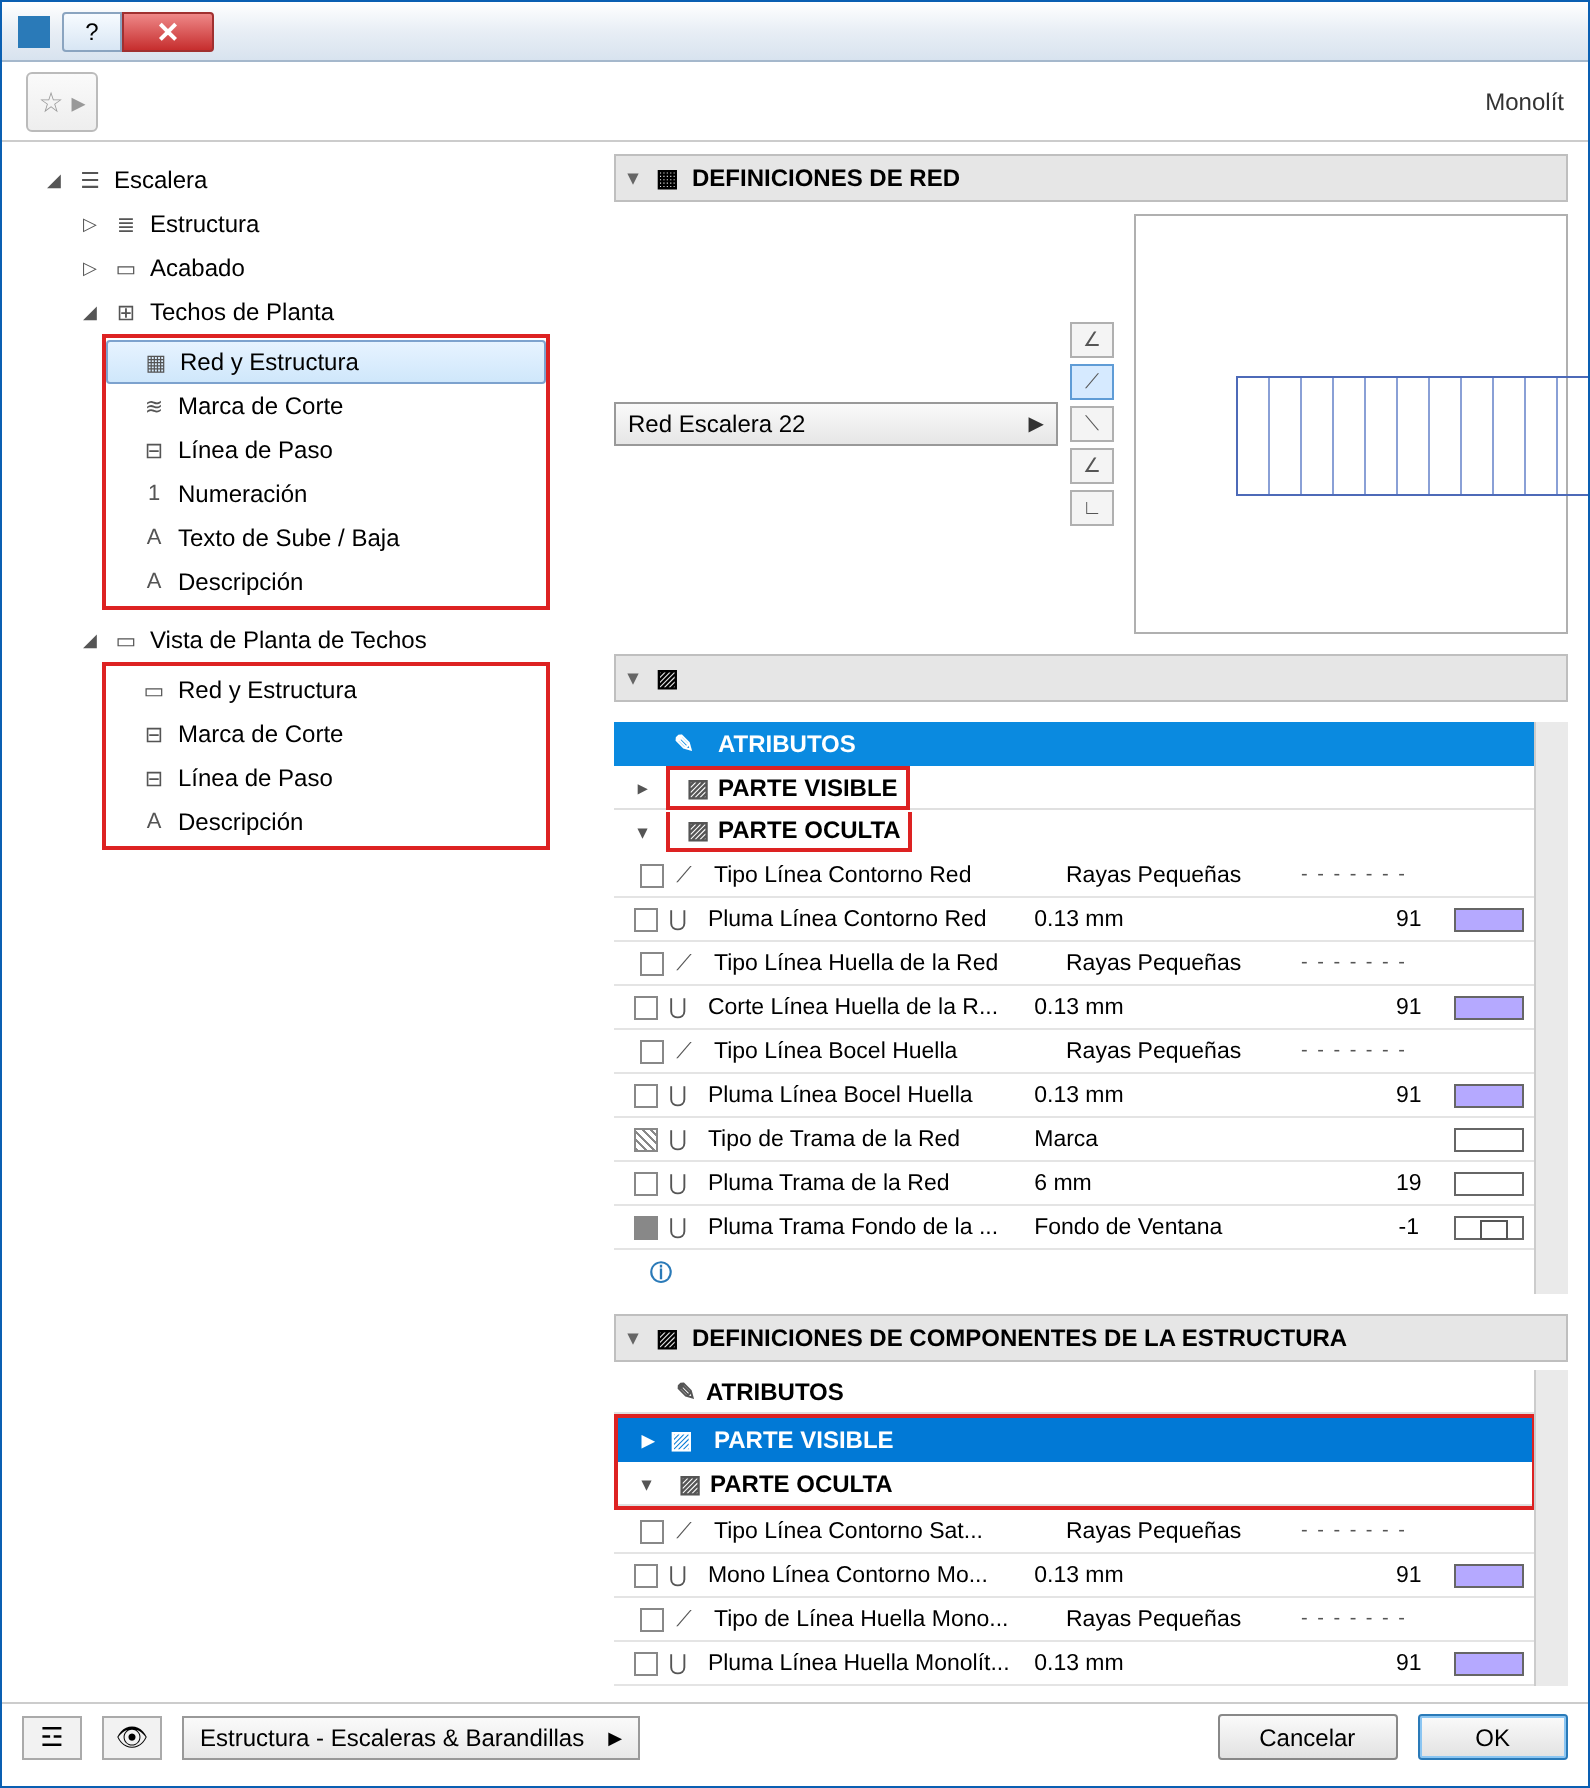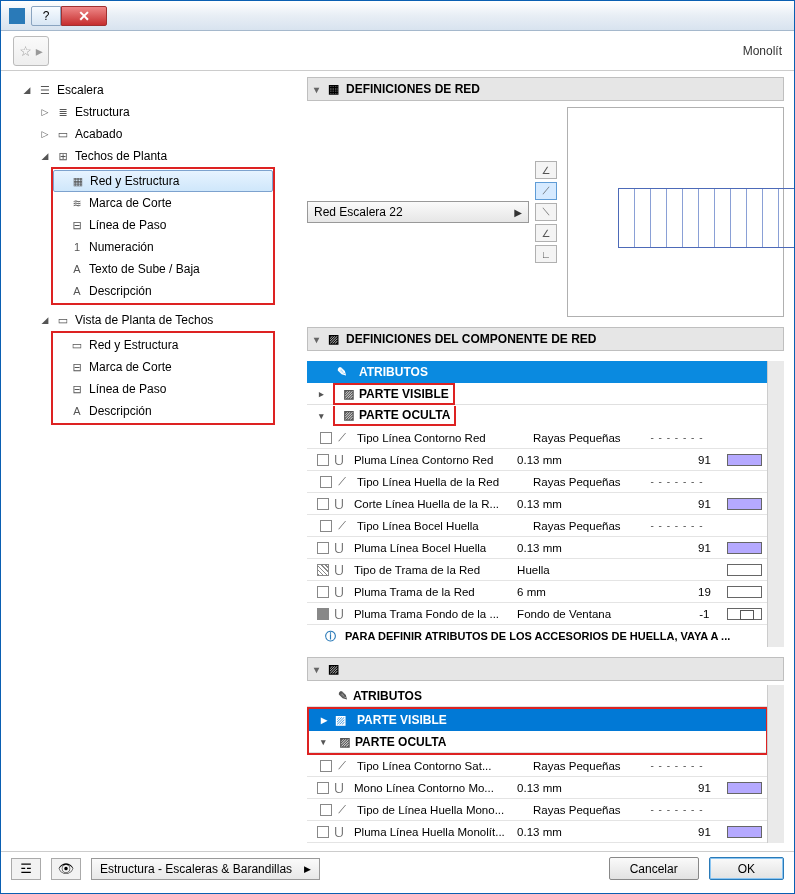--- a/index.html
+++ b/index.html
@@ -228,21 +228,20 @@
               <div class="step" style="left:85%"></div>
           </div>
         </div>
       </div>
     </div>
 
     <div>
       <div class="panel-header">
         <span class="chev">▾</span>
           <span class="ph-icon">▨</span>
-        <span>DEFINICIONES DEL COMPONENTE DE RED</span>
       </div>
       <div style="height:10px"></div>
       <div class="attr-wrap table-scroll">
         <div class="attr-headrow">
           <span class="hi-icon">✎</span>
           <span>ATRIBUTOS</span>
         </div>
         <div class="sect-row">
           <span class="tw">▸</span>
           <span class="red-border">
@@ -324,21 +323,21 @@
               <div class="dash-cell"></div>
               <div class="num-cell">91</div>
               <div class="swatch"></div>
             </div>
             <div class="data-row">
               <div class="cb-cell">
                 <span class="cb hatch"></span>
                 <span class="ln-icon">⋃</span>
               </div>
               <div class="name-cell">Tipo de Trama de la Red</div>
-              <div class="val-cell">Huella</div>
+              <div class="val-cell">Marca</div>
               <div class="dash-cell"></div>
               <div class="num-cell"></div>
               <div class="swatch empty"></div>
             </div>
             <div class="data-row">
               <div class="cb-cell">
                 <span class="cb"></span>
                 <span class="ln-icon">⋃</span>
               </div>
               <div class="name-cell">Pluma Trama de la Red</div>
@@ -354,29 +353,29 @@
               </div>
               <div class="name-cell">Pluma Trama Fondo de la ...</div>
               <div class="val-cell">Fondo de Ventana</div>
               <div class="dash-cell"></div>
               <div class="num-cell">-1</div>
               <div class="swatch mon"></div>
             </div>
           </div>
         <div class="info-row">
           <span class="ii">ⓘ</span>
-          <span>PARA DEFINIR ATRIBUTOS DE LOS ACCESORIOS DE HUELLA, VAYA A ...</span>
         </div>
       </div>
     </div>
 
     <div>
       <div class="panel-header">
         <span class="chev">▾</span>
           <span class="ph-icon">▨</span>
+        <span>DEFINICIONES DE COMPONENTES DE LA ESTRUCTURA</span>
       </div>
       <div class="attr-wrap table-scroll" style="margin-top:4px;">
         <div class="sect-row" style="font-weight:bold;">
           <span class="tw"></span>
             <span class="si-icon">✎</span>
           <span>ATRIBUTOS</span>
         </div>
         <div class="red-border" style="display:block;border-top-width:2px;">
           <div class="attr-headrow darker" style="padding-left:12px;">
             <span class="tw" style="width:14px;">▸</span>

